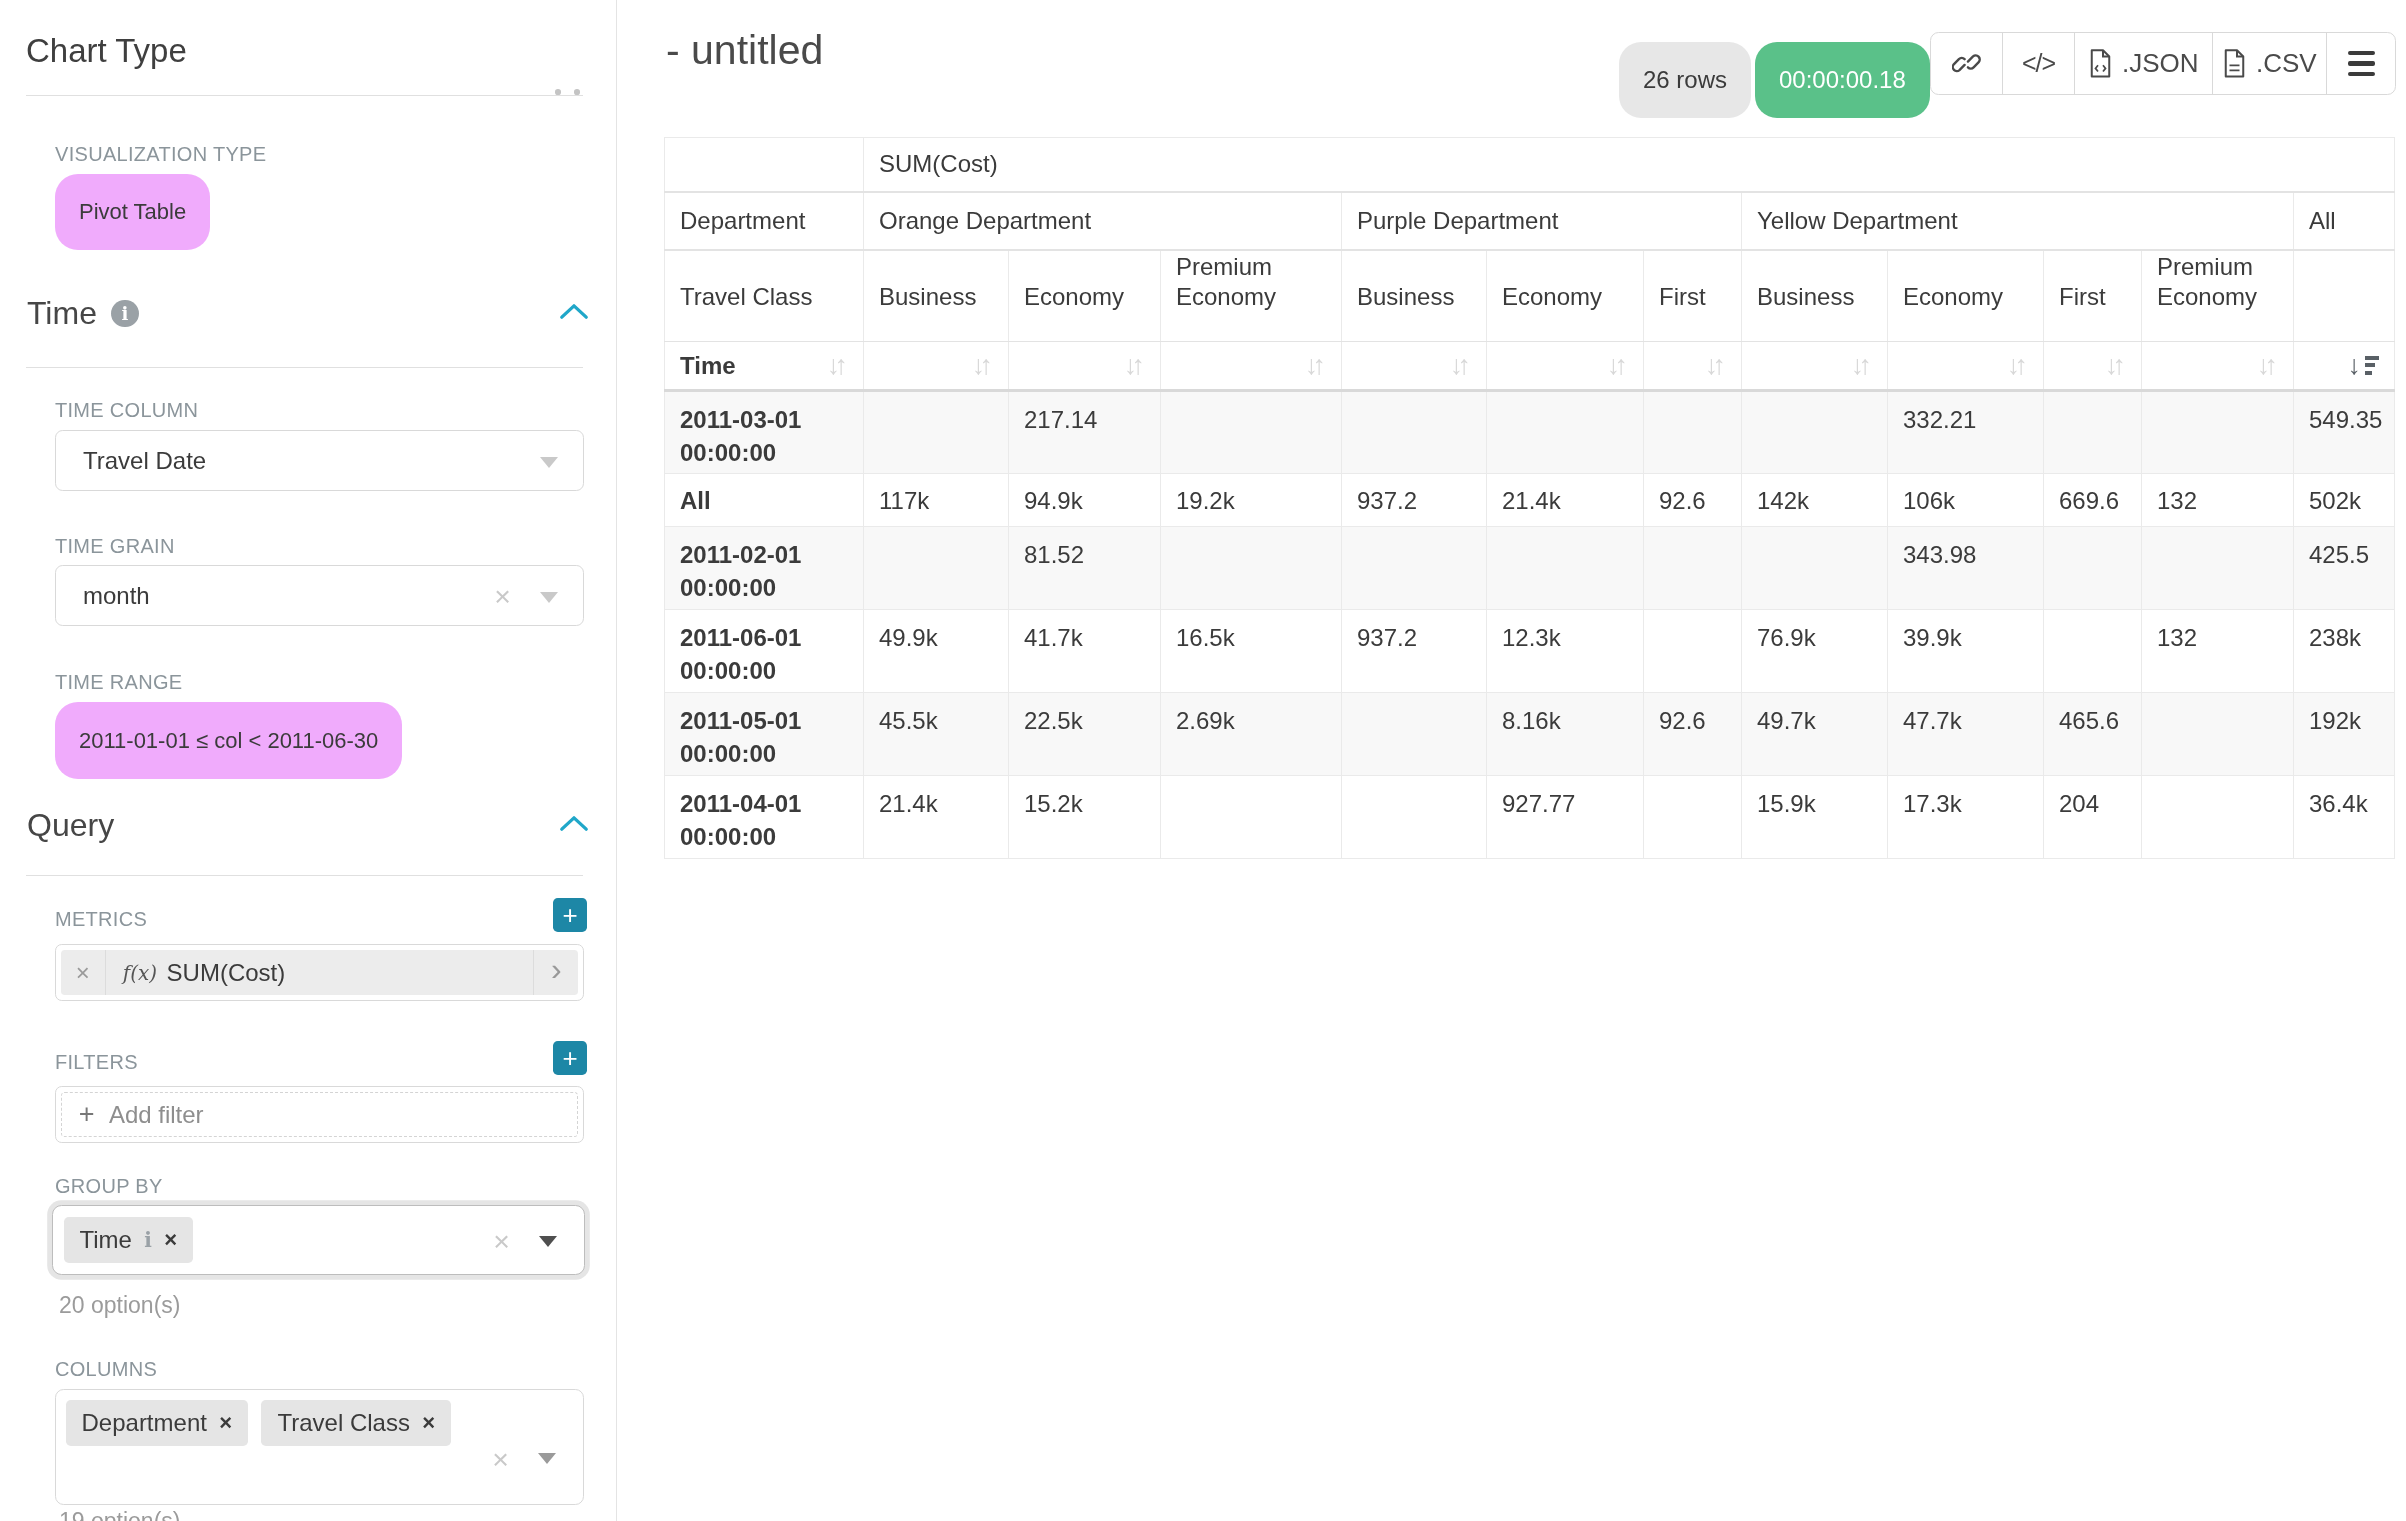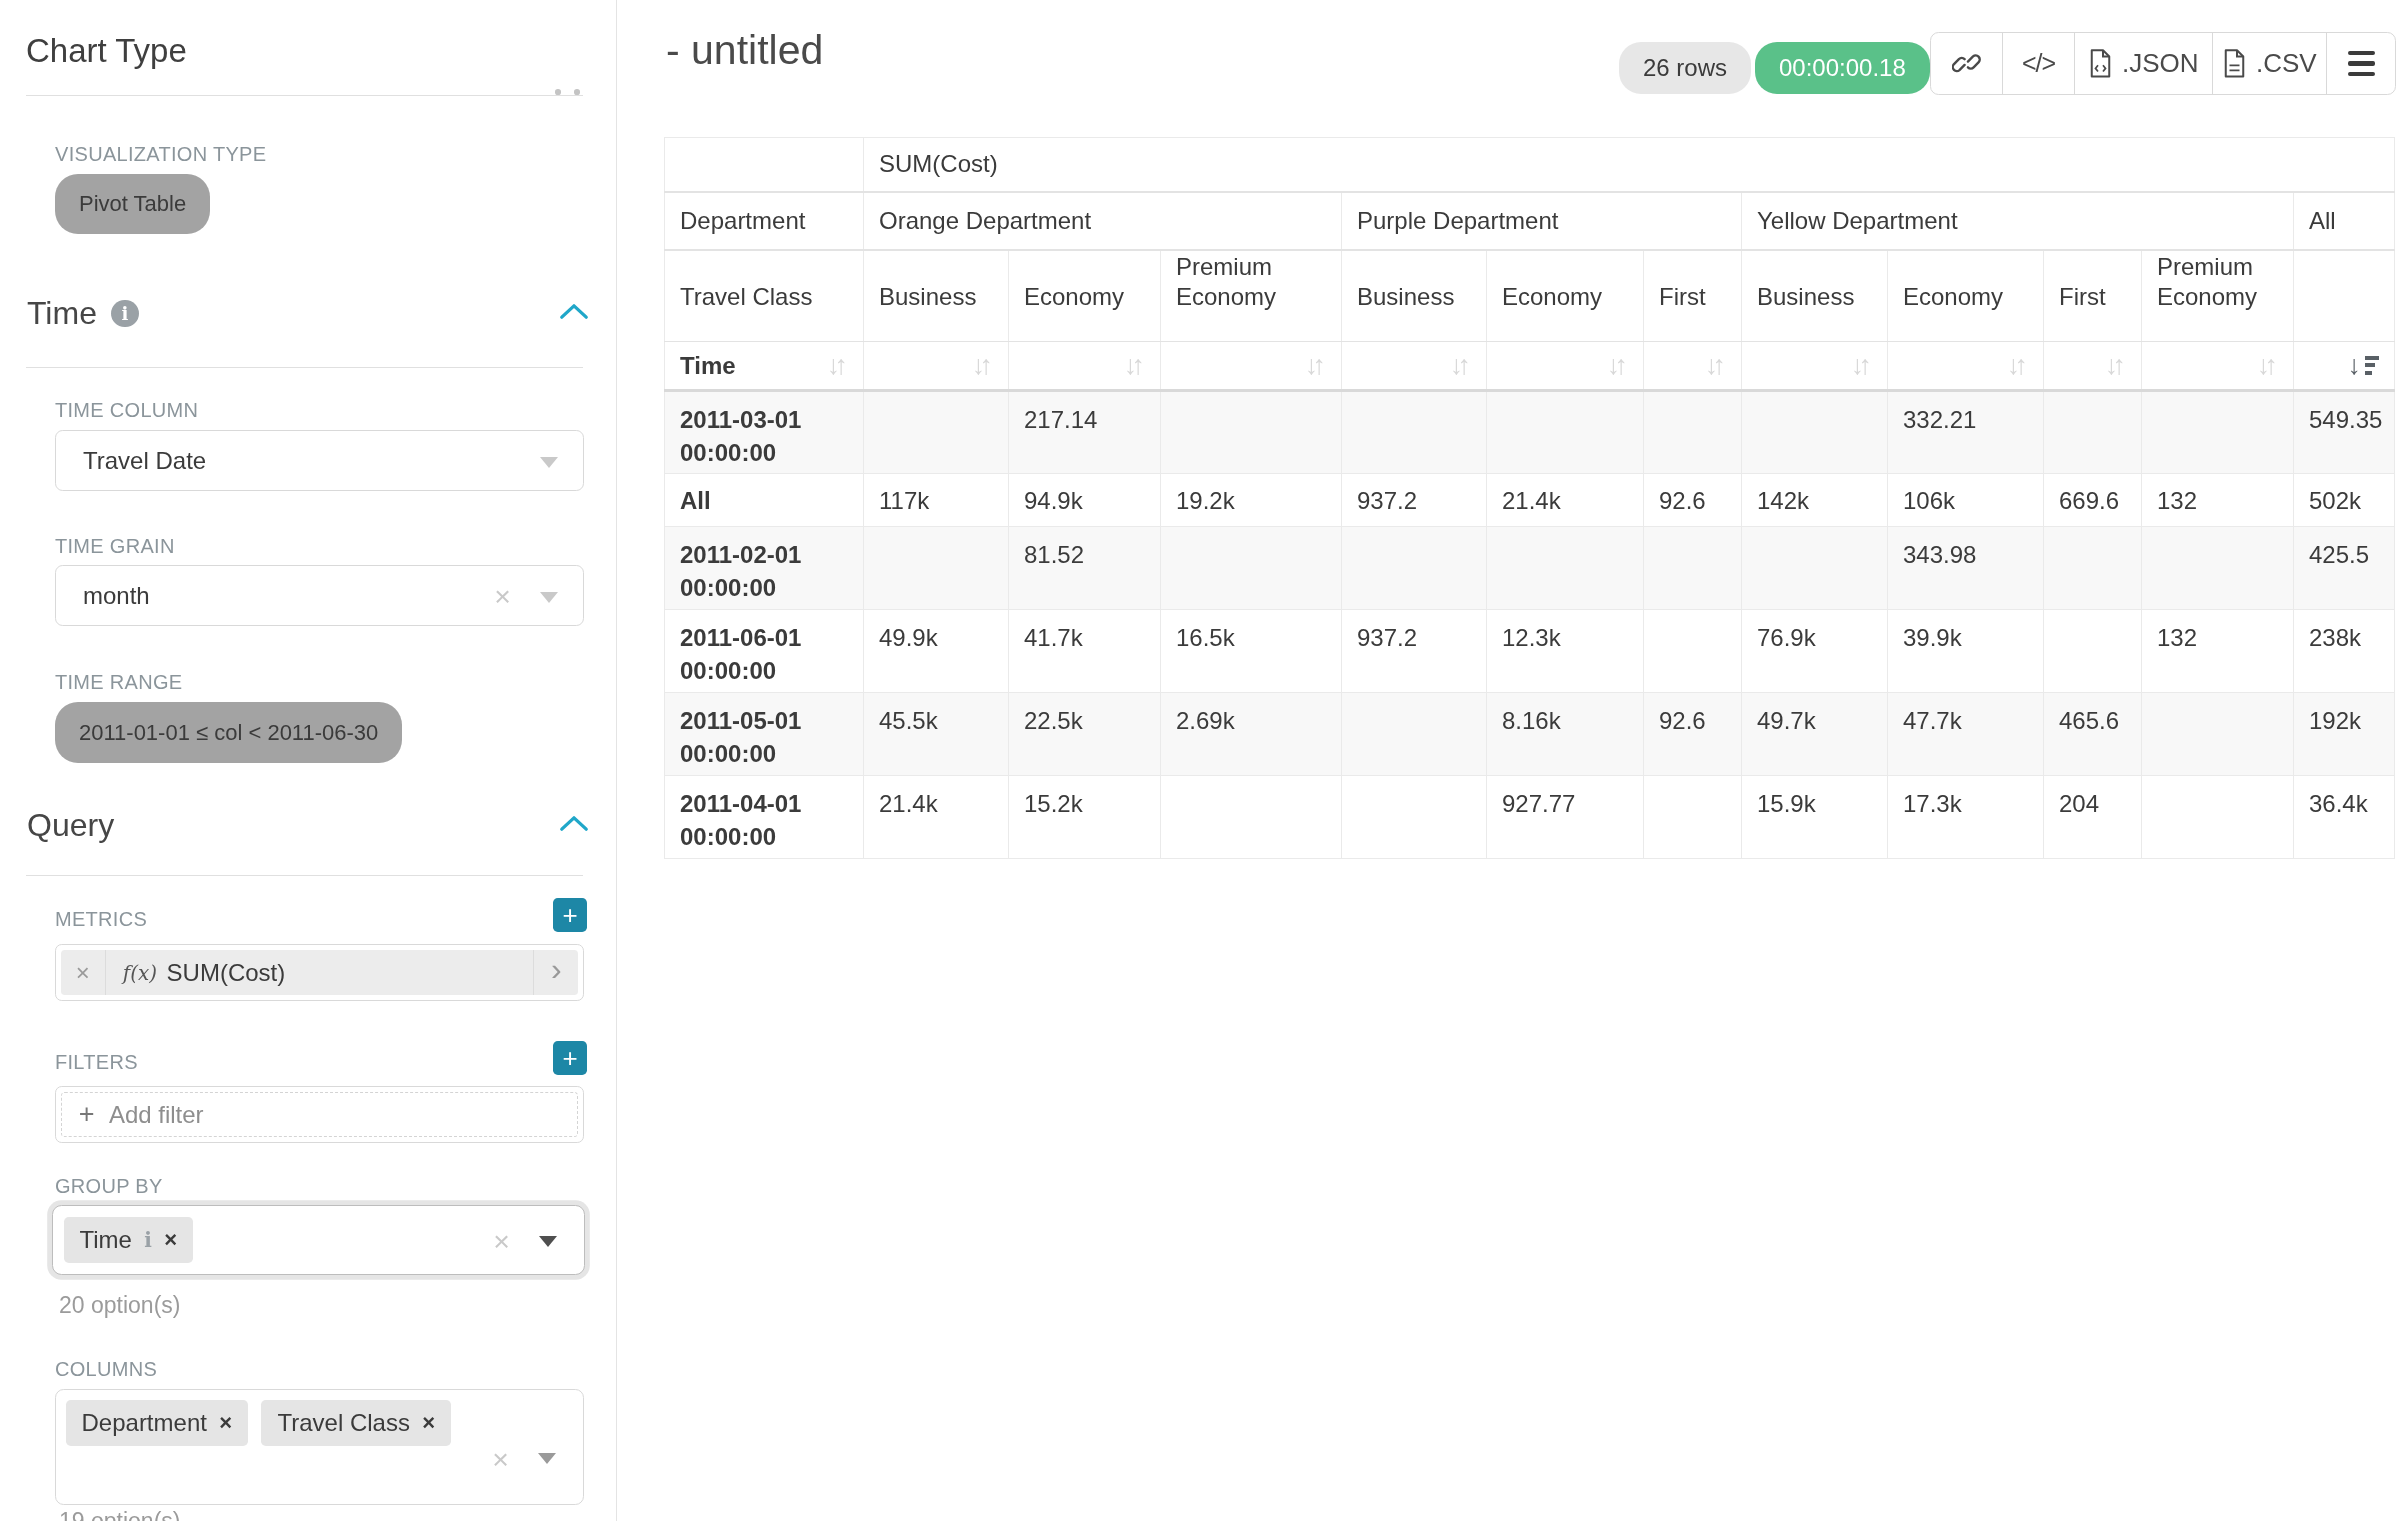--- a/index.html
+++ b/index.html
@@ -7,21 +7,21 @@
        font-family:"Liberation Sans",sans-serif;color:#3b3b3b}
   
   .sidebar{position:absolute;left:0;top:0;width:616px;height:1522px;background:#fff;border-right:1px solid #e4e4e4}
   .chart-type-h{position:absolute;left:26px;top:32px;font-size:33px;color:#3f3f3f;z-index:1;white-space:nowrap}
   .btn-group{position:absolute;left:21px;top:11.4px;display:flex;height:55px;border:1.9px solid #1d87a6;border-radius:8.6px;background:#fff;z-index:3;overflow:hidden}
   .btn{display:flex;align-items:center;justify-content:center;gap:12.4px;width:139px;color:#1d87a6;font-weight:700;font-size:24px;letter-spacing:0.5px;cursor:pointer;background:#fff}
   .btn+.btn{border-left:1.9px solid #1d87a6}
   .divider{position:absolute;left:26px;width:557px;height:1px;background:#e0e0e0}
   .dots{position:absolute;top:89px;width:5.7px;height:5.7px;border-radius:50%;background:#c4c4c4}
   .ctl-label{position:absolute;left:55px;font-size:20px;font-weight:500;letter-spacing:0.3px;color:#8b959b}
-  .pill{position:absolute;display:inline-flex;align-items:center;background:#a3a3a3;border-radius:23px;padding:8px 24px;height:44px;font-size:22px;color:#3b3b3b}
+  .pill{position:absolute;display:inline-flex;align-items:center;background:#f0abfc;border-radius:23px;padding:16px 24px;height:44px;font-size:22px;color:#3b3b3b}
   .sec-h{position:absolute;left:27px;font-size:32px;color:#464646;display:flex;align-items:center}
   .info-i{display:inline-flex;align-items:center;justify-content:center;width:27.6px;height:27.6px;border-radius:50%;background:#9aa1a6;color:#fff;font-size:18px;font-weight:700;margin-left:14.3px;font-family:"DejaVu Serif",serif}
   .chev-up{position:absolute;left:559px;width:30px;height:19px}
   .select{position:absolute;left:55px;width:529px;height:61px;border:1px solid #d9d9d9;border-radius:7.6px;background:#fff;display:flex;align-items:center;padding:0 27px;box-sizing:border-box;font-size:24px;color:#3b3b3b}
   .caret{position:absolute;width:0;height:0;border-left:9.5px solid transparent;border-right:9.5px solid transparent;border-top:11.4px solid #c9c9c9}
   .clear-x{position:absolute;color:#c9c9c9;font-size:28.5px;line-height:1}
   .add-btn{position:absolute;left:553px;width:34px;height:34px;border-radius:4.8px;background:#1d87a6;color:#fff;font-size:26px;display:flex;align-items:center;justify-content:center;line-height:1}
   .metric-box{position:absolute;left:55px;top:944px;width:529px;height:57px;border:1px solid #d9d9d9;border-radius:6.7px;background:#fff;box-sizing:border-box;padding:4.8px}
   .metric-pill{height:100%;background:#ececec;border-radius:3.8px;display:flex;align-items:stretch;overflow:hidden}
   .metric-x{width:44px;display:flex;align-items:center;justify-content:center;color:#9a9a9a;font-size:24px;border-right:1px solid #dcdcdc}
@@ -33,21 +33,21 @@
   .plus-g{color:#777;font-size:27px;font-weight:500}
   .gb-box{position:absolute;left:52px;top:1205px;width:533px;height:70px;border:1.9px solid #bdbdbd;border-radius:9.5px;box-shadow:0 0 0 4.8px #e5e5e5;background:#fff;box-sizing:border-box;display:flex;align-items:center;padding:0 10.5px}
   .chip{display:inline-flex;align-items:center;gap:12.4px;background:#e5e5e5;border-radius:4.8px;height:46px;padding:0 16px;font-size:24px;color:#3b3b3b}
   .chip .ci{color:#9aa1a6;font-weight:700;font-size:20px;font-family:"DejaVu Serif",serif}
   .chip .cx{font-size:22px;font-weight:700;color:#3b3b3b}
   .hint{position:absolute;left:59px;font-size:23px;color:#9b9b9b}
   .col-box{position:absolute;left:55px;top:1389px;width:529px;height:116px;border:1px solid #d9d9d9;border-radius:8.6px;background:#fff;box-sizing:border-box;padding:9.5px;display:flex;gap:13.3px;align-items:flex-start}
   
   .main{position:absolute;left:617px;top:0;width:1789px;height:1522px}
   .title{position:absolute;left:49px;top:27px;font-size:41px;color:#4a4a4a}
-  .badge{position:absolute;height:44px;display:flex;align-items:center;border-radius:22px;padding:4px 24px;font-size:24px}
+  .badge{position:absolute;height:44px;display:flex;align-items:center;border-radius:22px;padding:16px 24px;font-size:24px}
   .rows-badge{left:1002px;top:42px;background:#e7e7e7;color:#3b3b3b}
   .time-badge{left:1138px;top:42px;background:#5ac189;color:#fff}
   .action-group{position:absolute;left:1313px;top:32px;height:63px;display:flex;border:1px solid #d9d9d9;border-radius:8.6px;background:#fff;box-sizing:border-box}
   .action{display:flex;align-items:center;justify-content:center;gap:8.6px;color:#4a4a4a;font-size:26px;cursor:pointer}
   .action+.action{border-left:1px solid #d9d9d9}
   .code-glyph{font-size:25px;color:#4a4a4a;letter-spacing:-1px}
   .burger{display:flex;flex-direction:column;gap:5.7px}
   .burger div{width:27px;height:4.8px;background:#3b3b3b;border-radius:1.9px}
   
   .pivot{position:absolute;left:47px;top:137px;width:1729px;border-collapse:collapse;table-layout:fixed;background:#fff;font-size:24px;color:#3b3b3b}

